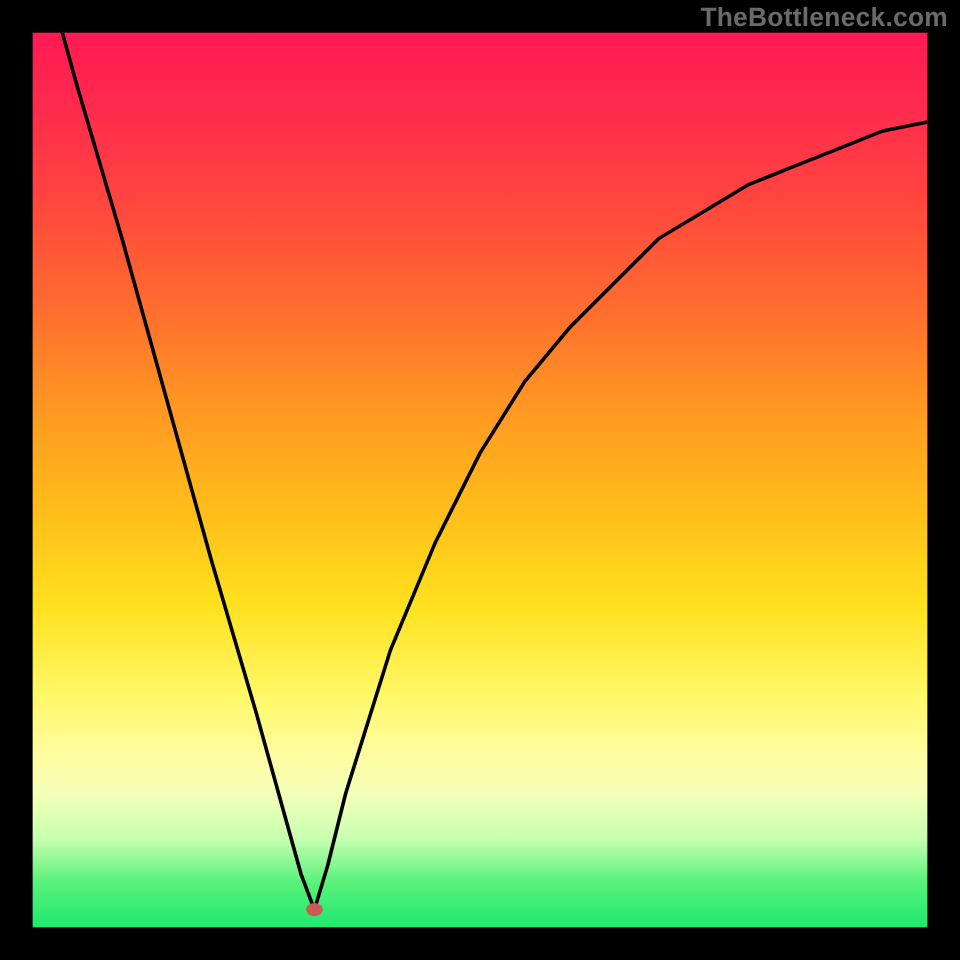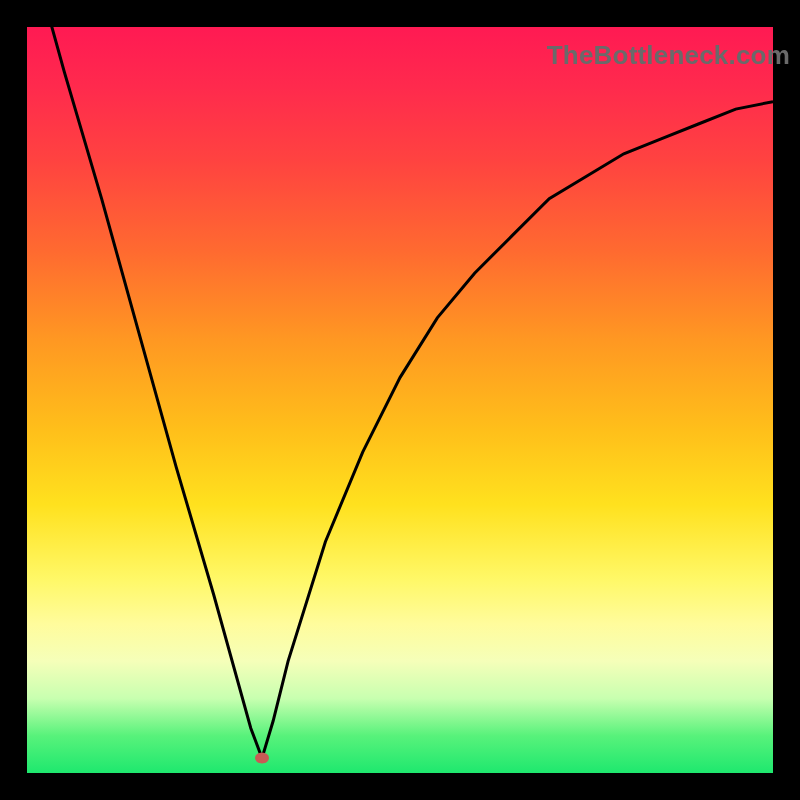--- a/index.html
+++ b/index.html
@@ -15,25 +15,24 @@
     position: relative;
     width: 800px;
     height: 800px;
     background: #000;
   }
   .watermark {
     position: absolute;
     top: 2px;
     right: 10px;
     color: #6a6a6a;
-    font-size: 26px;
+    font-size: 22px;
     font-weight: 600;
     letter-spacing: 0.2px;
     z-index: 20;
-    margin-top: 38px;
   }
   .plot-area {
     position: absolute;
     left: 27px;
     top: 27px;
     width: 746px;
     height: 746px;
     overflow: hidden;
     z-index: 5;
   }

